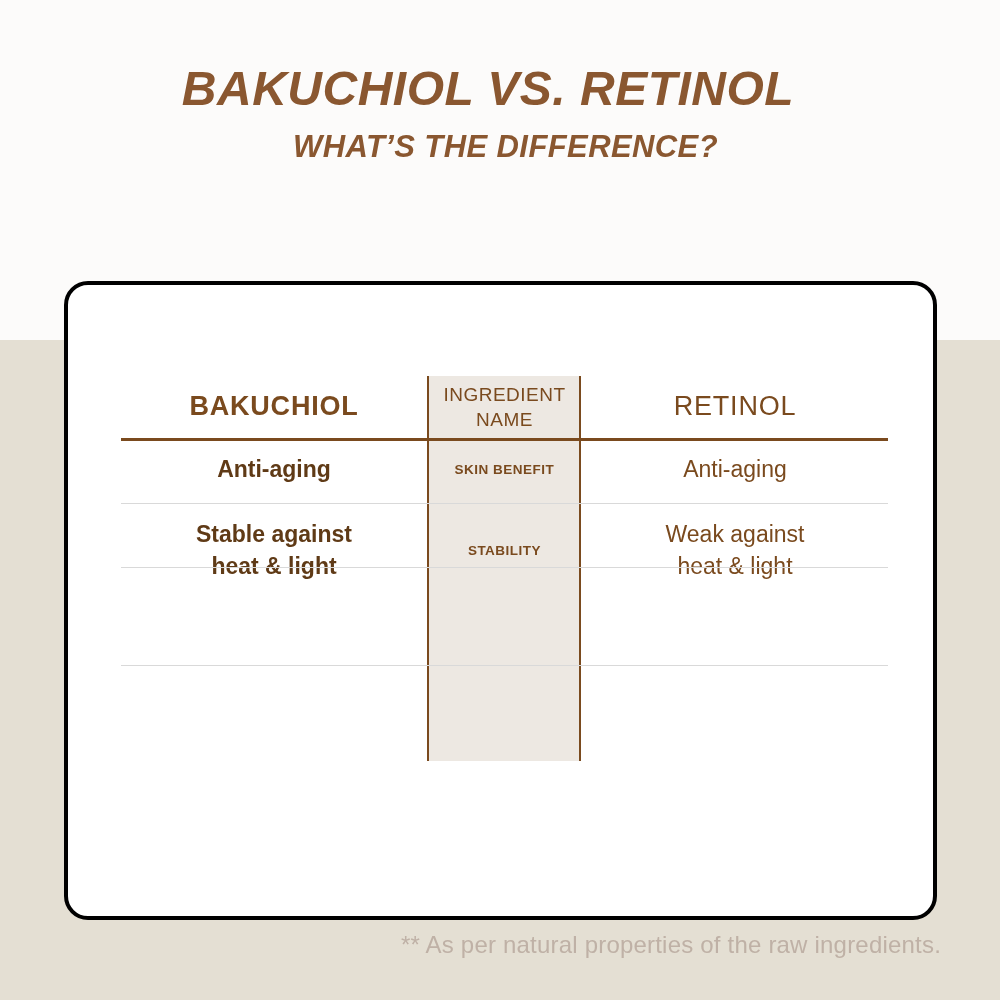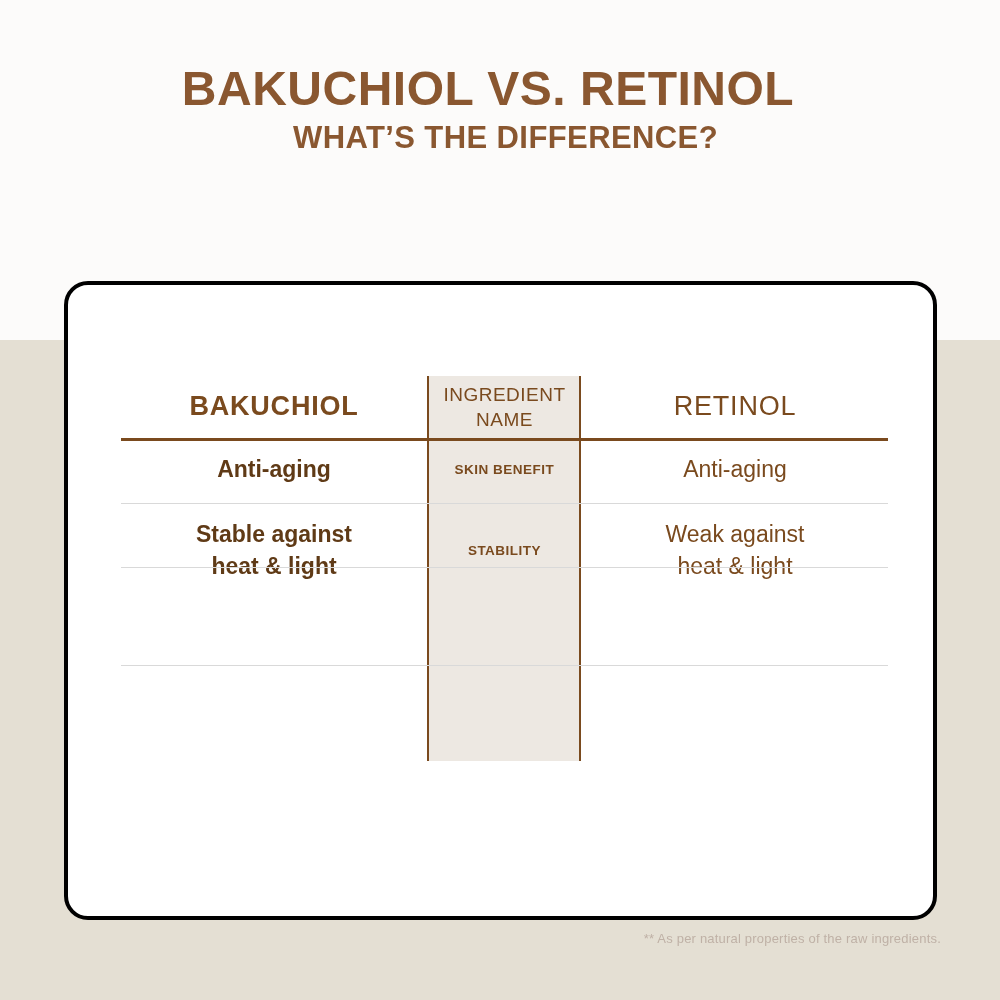--- a/index.html
+++ b/index.html
@@ -26,30 +26,31 @@
     width:1000px; height:660px;
     background:#E4DFD3;
   }
 
   
   #heading-block {
     position:absolute; left:0; top:62px;
     width:976px;
     text-align:center;
     z-index:4;
+    font-style:italic;
   }
   #title {
     font-size:48px;
     font-weight:bold;
     letter-spacing:0.5px;
     color:#8A5730;
     line-height:1.12;
   }
   #subtitle {
-    margin-top:4px;
+    margin-top:13px;
     font-size:31px;
     font-weight:bold;
     letter-spacing:0.4px;
     color:#8A5730;
     line-height:1.15;
     padding-left:35px;
   }
 
   
   #card {
@@ -164,21 +165,21 @@
   #sep-1 { top:127px; }
   #sep-2 { top:191px; }
   #sep-3 { top:289px; }
 
   
   #footnote {
     position:absolute;
     left:0; top:555px;          
     width:820px;
     text-align:right;
-    font-size:13px;
+    font-size:24px;
     font-weight:normal;
     color:#BFB1A6;
     letter-spacing:0.2px;
   }
 </style>
 </head>
 <body>
 
 <div id="page">
 

